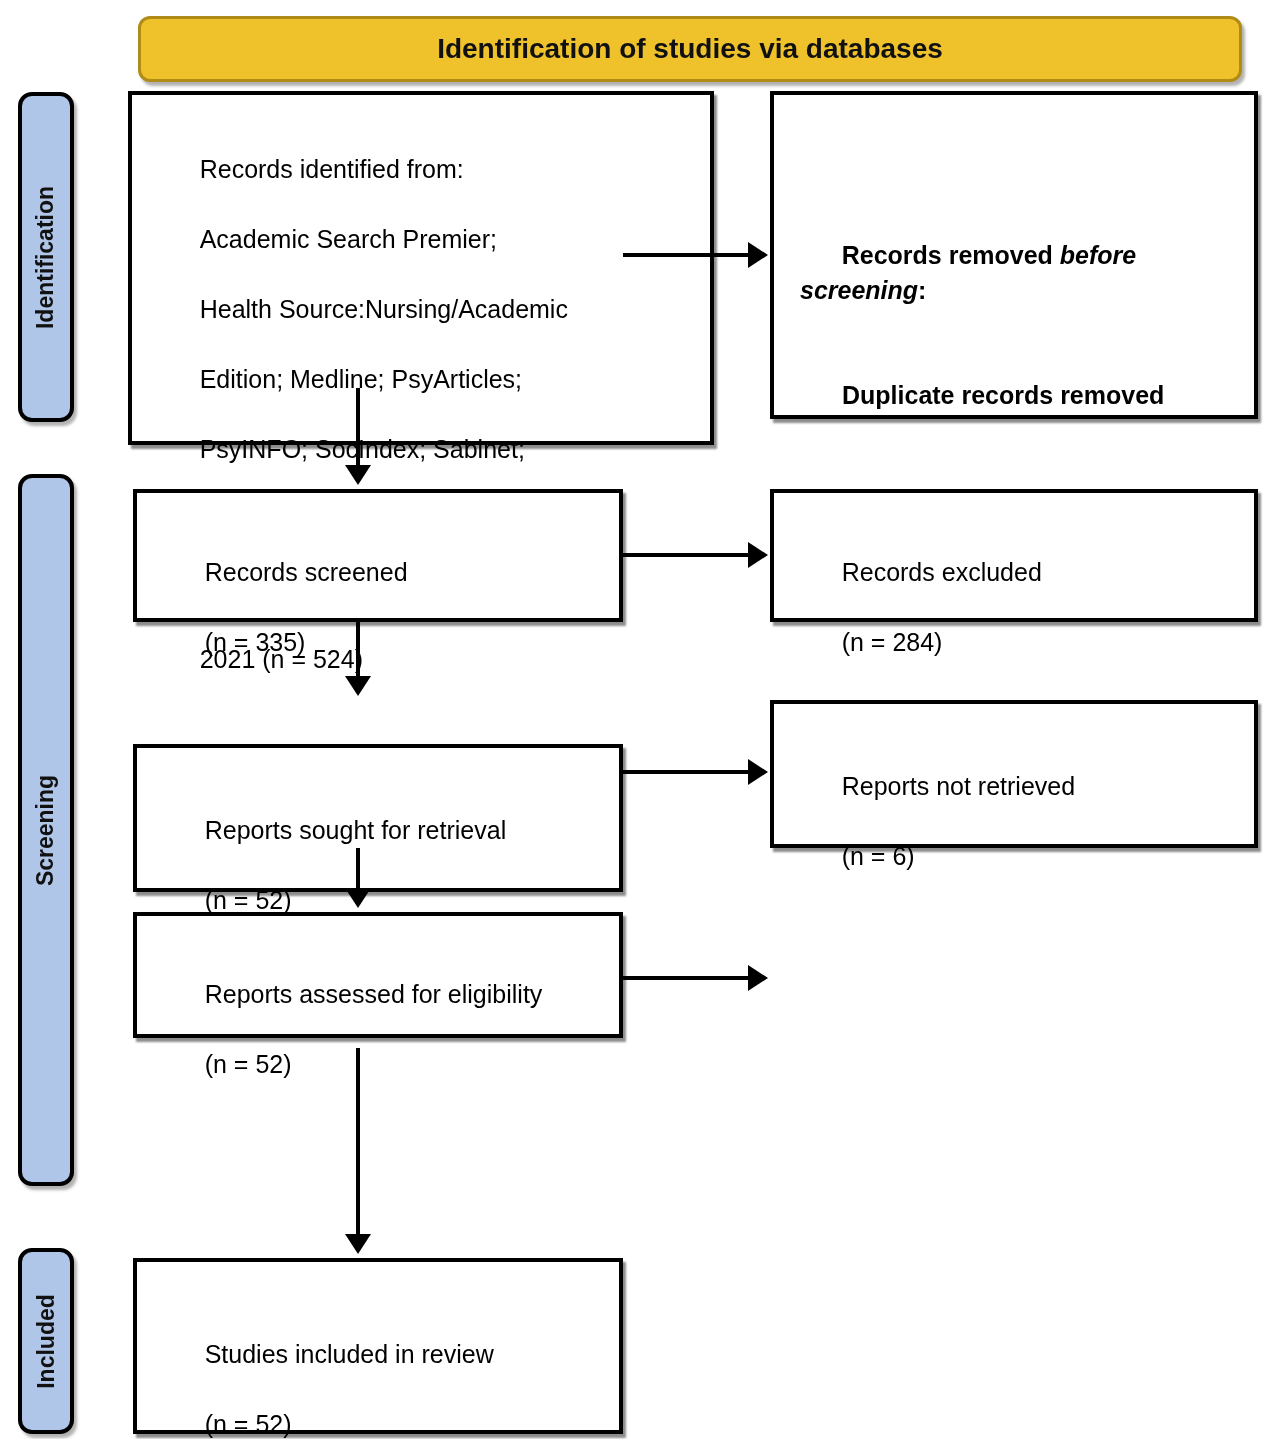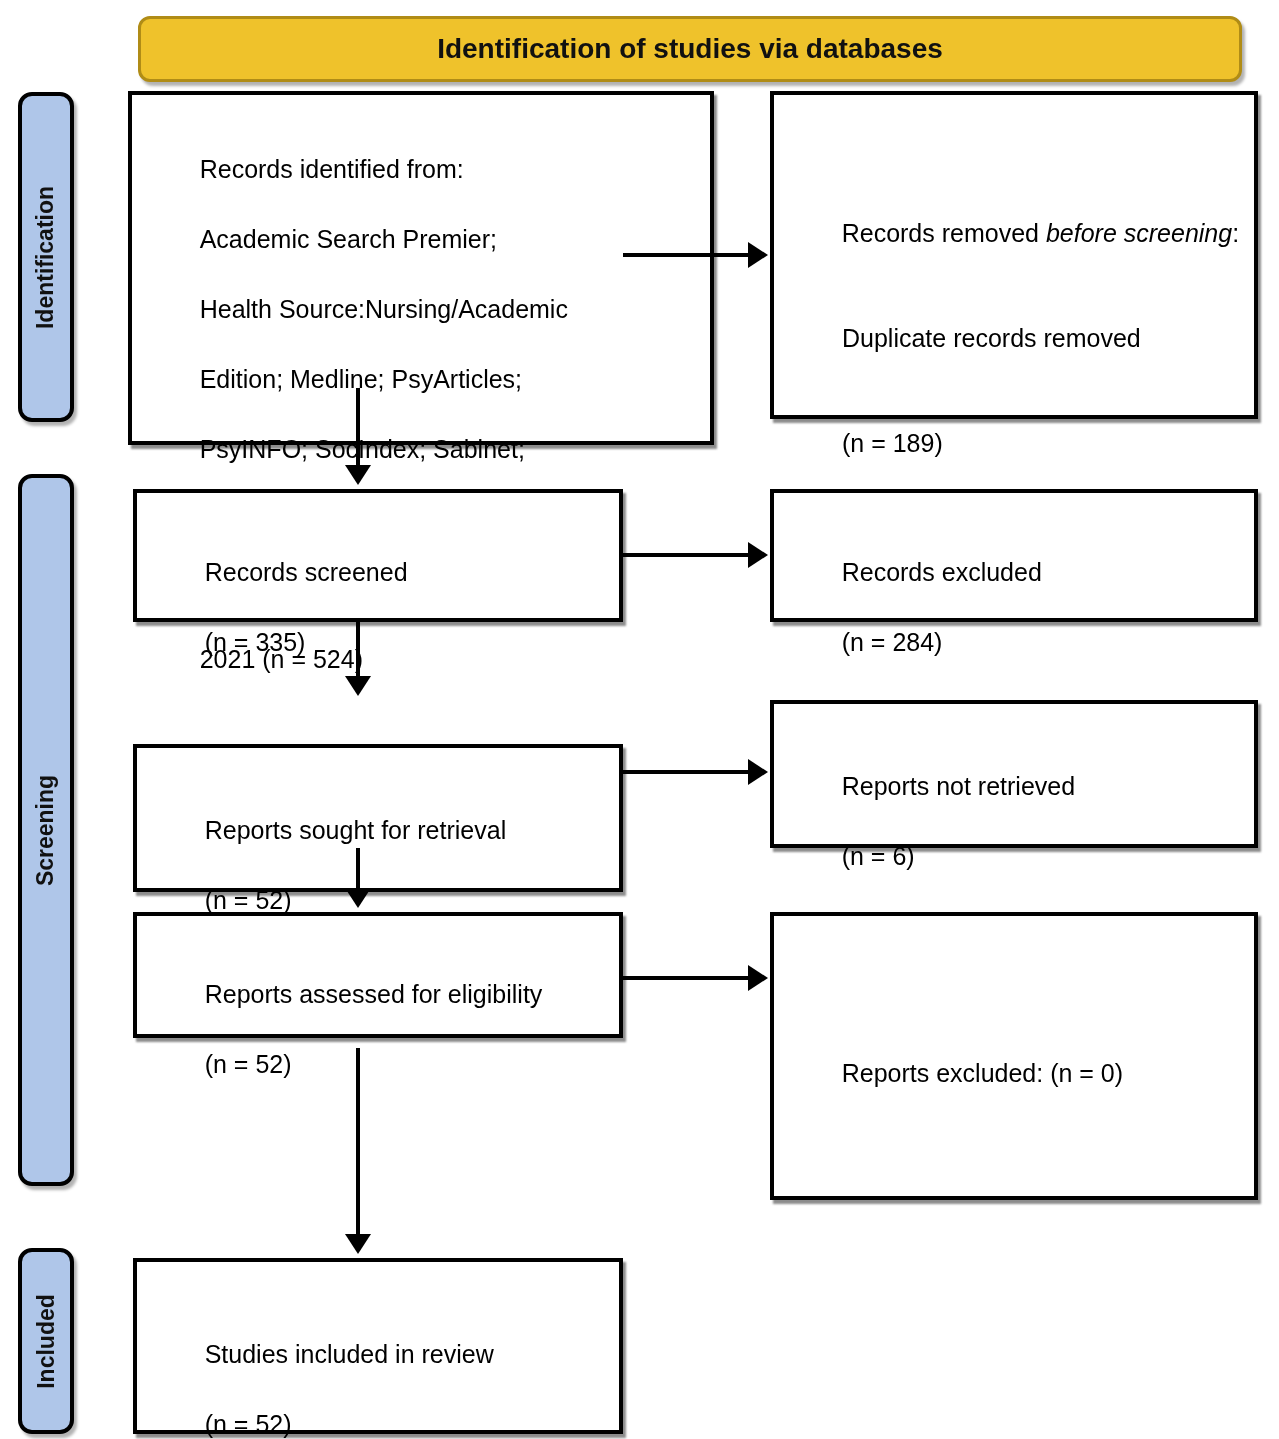--- a/index.html
+++ b/index.html
@@ -95,21 +95,21 @@
   #box-included     { left: 133px; top: 1258px; width: 490px; height: 176px; }
 
   
   #box-removed      { left: 770px; top: 91px;   width: 488px; height: 328px; }
   #box-excluded-rec { left: 770px; top: 489px;  width: 488px; height: 133px; }
   #box-notretrieved { left: 770px; top: 700px;  width: 488px; height: 148px; }
   #box-excluded-rep { left: 770px; top: 912px;  width: 488px; height: 288px; }
 
   
   #t-identified   { top: 22px; }
-  #t-removed      { top: 86px; }
+  #t-removed      { top: 108px; font-weight: bold; }
   #t-screened     { top: 27px; }
   #t-excluded-rec { top: 27px; }
   #t-sought       { top: 30px; }
   #t-notretrieved { top: 30px; }
   #t-assessed     { top: 26px; }
   #t-excluded-rep { top: 105px; }
   #t-included     { top: 40px; }
 
   
   .vline {
@@ -227,25 +227,20 @@
     </div>
   </div>
 
   <div class="fbox" id="box-assessed">
     <div class="fbox-text" id="t-assessed">
       <span>Reports assessed for eligibility</span><br>
       <span>(n = 52)</span>
     </div>
   </div>
 
-  <div class="fbox" id="box-excluded-rep">
-    <div class="fbox-text" id="t-excluded-rep">
-      <span>Reports excluded: (n = 0)</span>
-    </div>
-  </div>
 
   <div class="fbox" id="box-included">
     <div class="fbox-text" id="t-included">
       <span>Studies included in review</span><br>
       <span>(n = 52)</span>
     </div>
   </div>
 
   <div class="vline" id="v1"></div>
   <div class="arrow-down" id="a1"></div>

